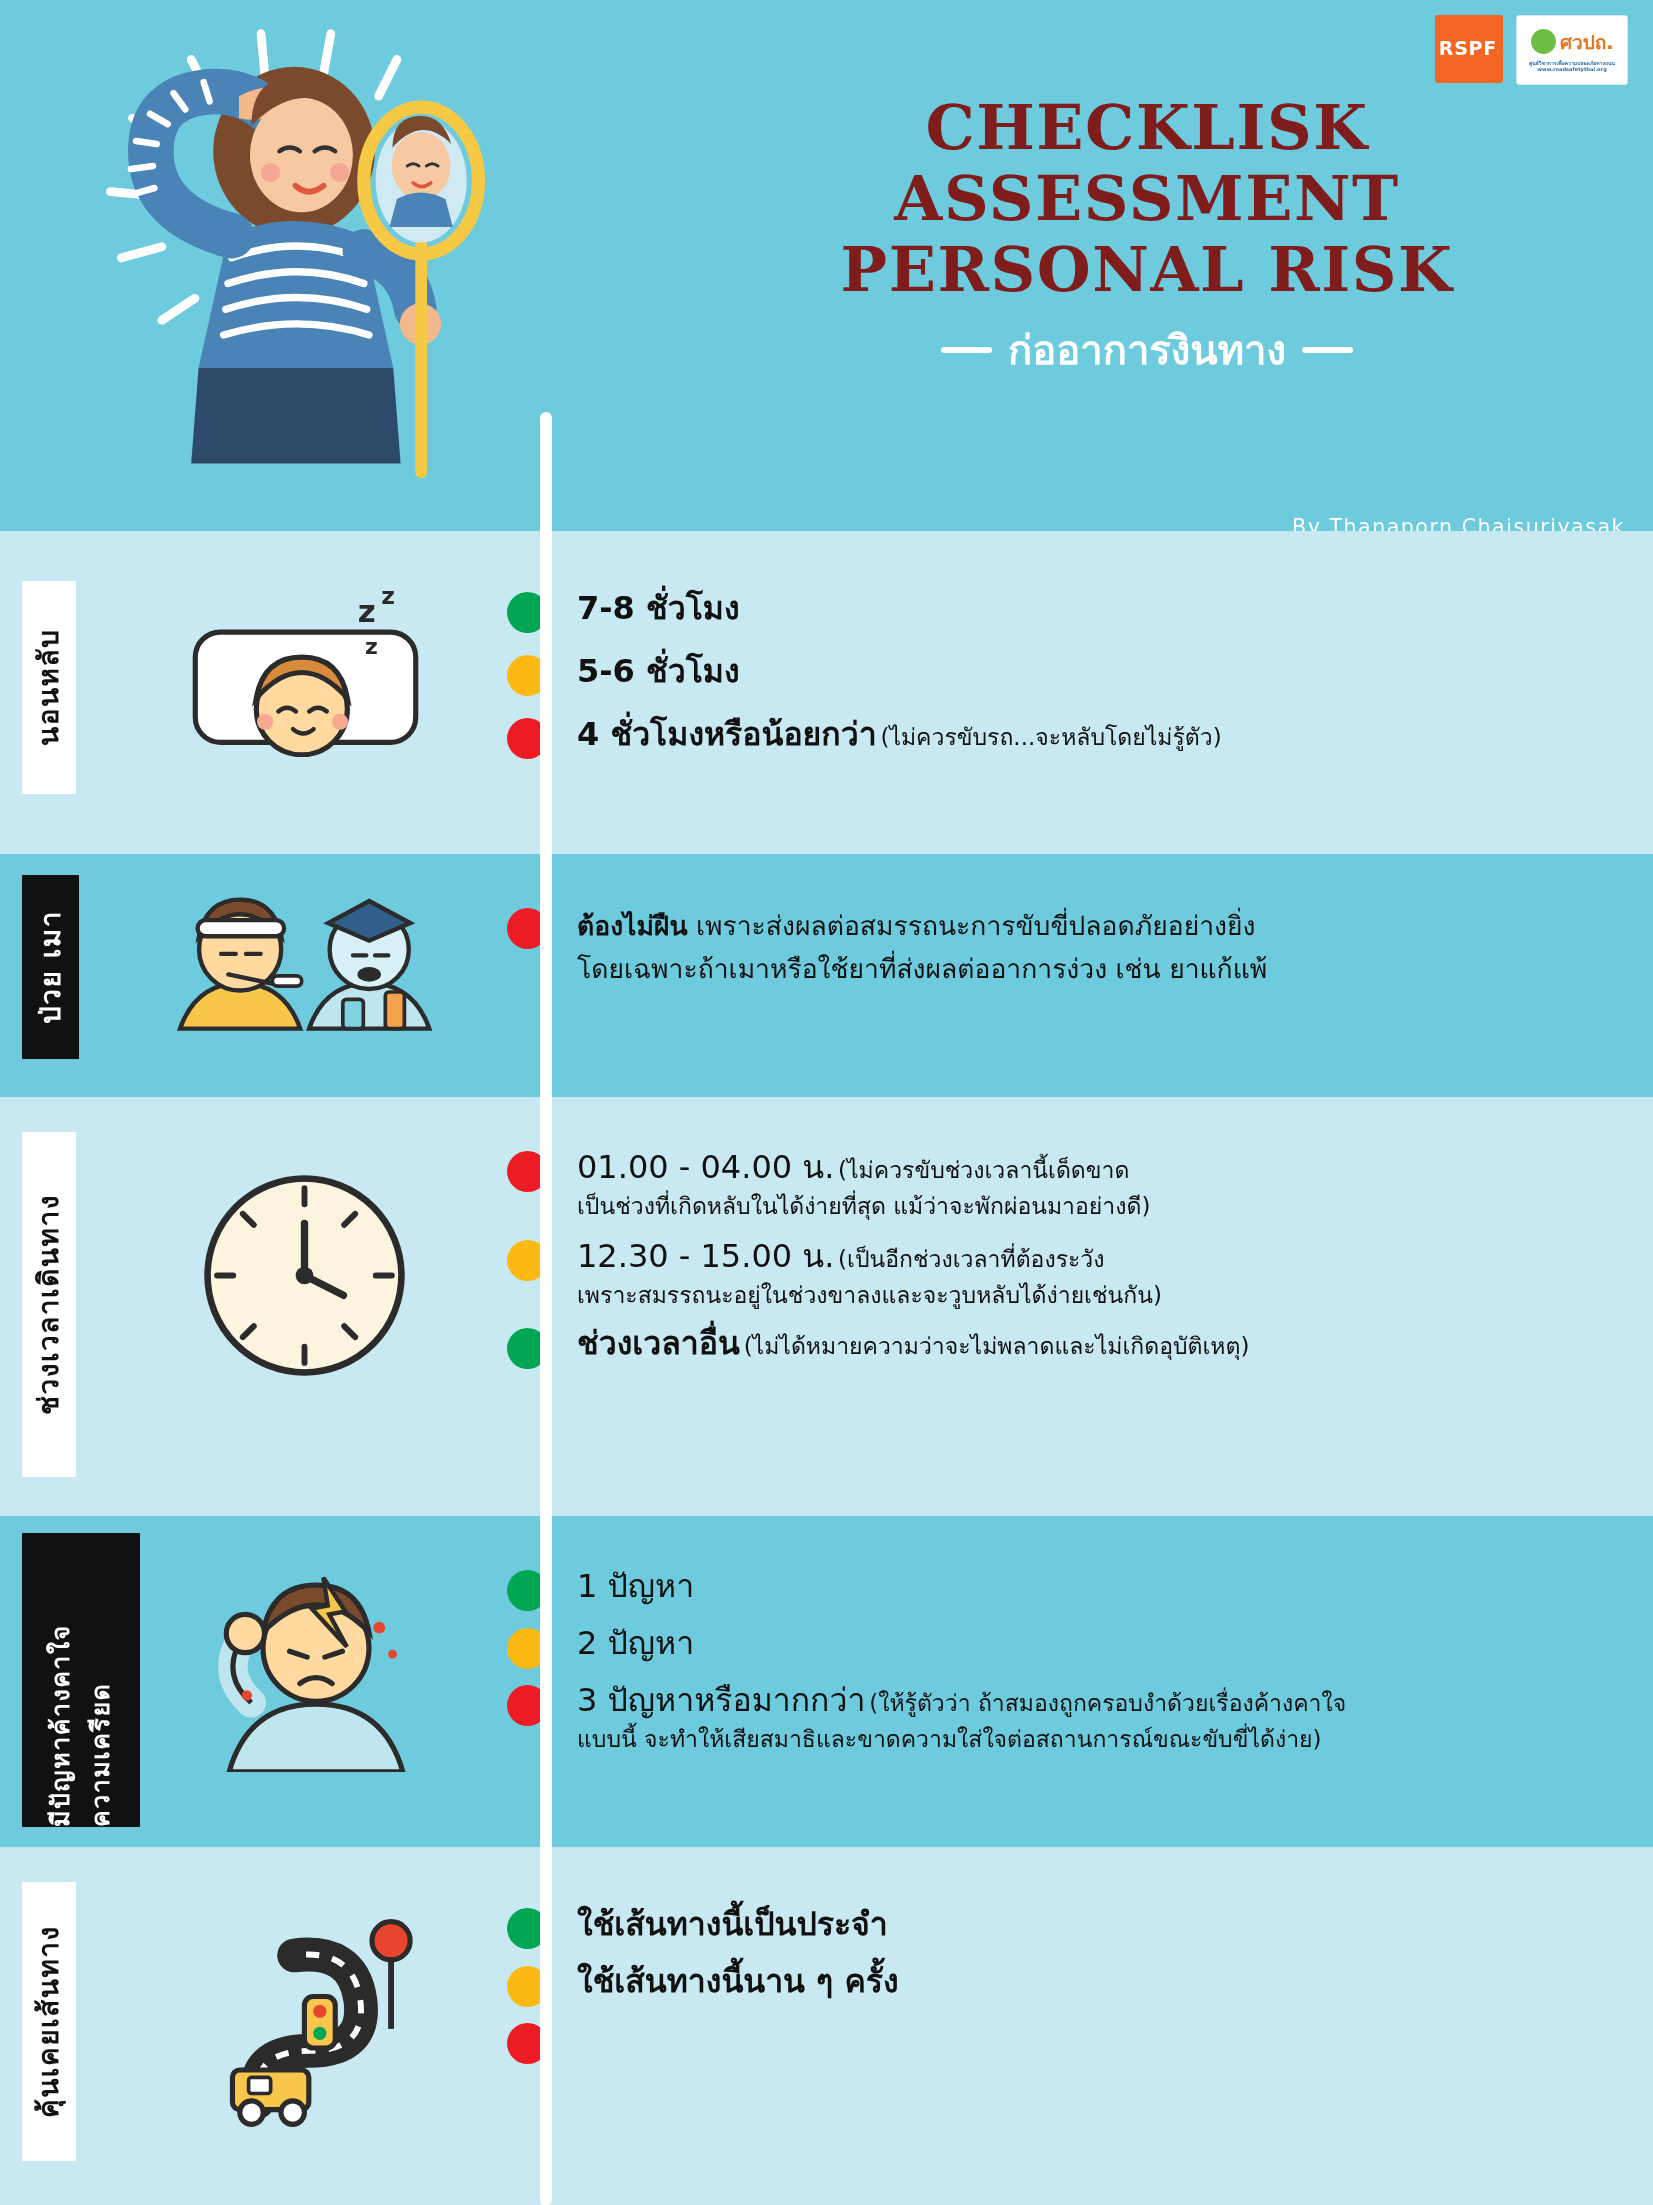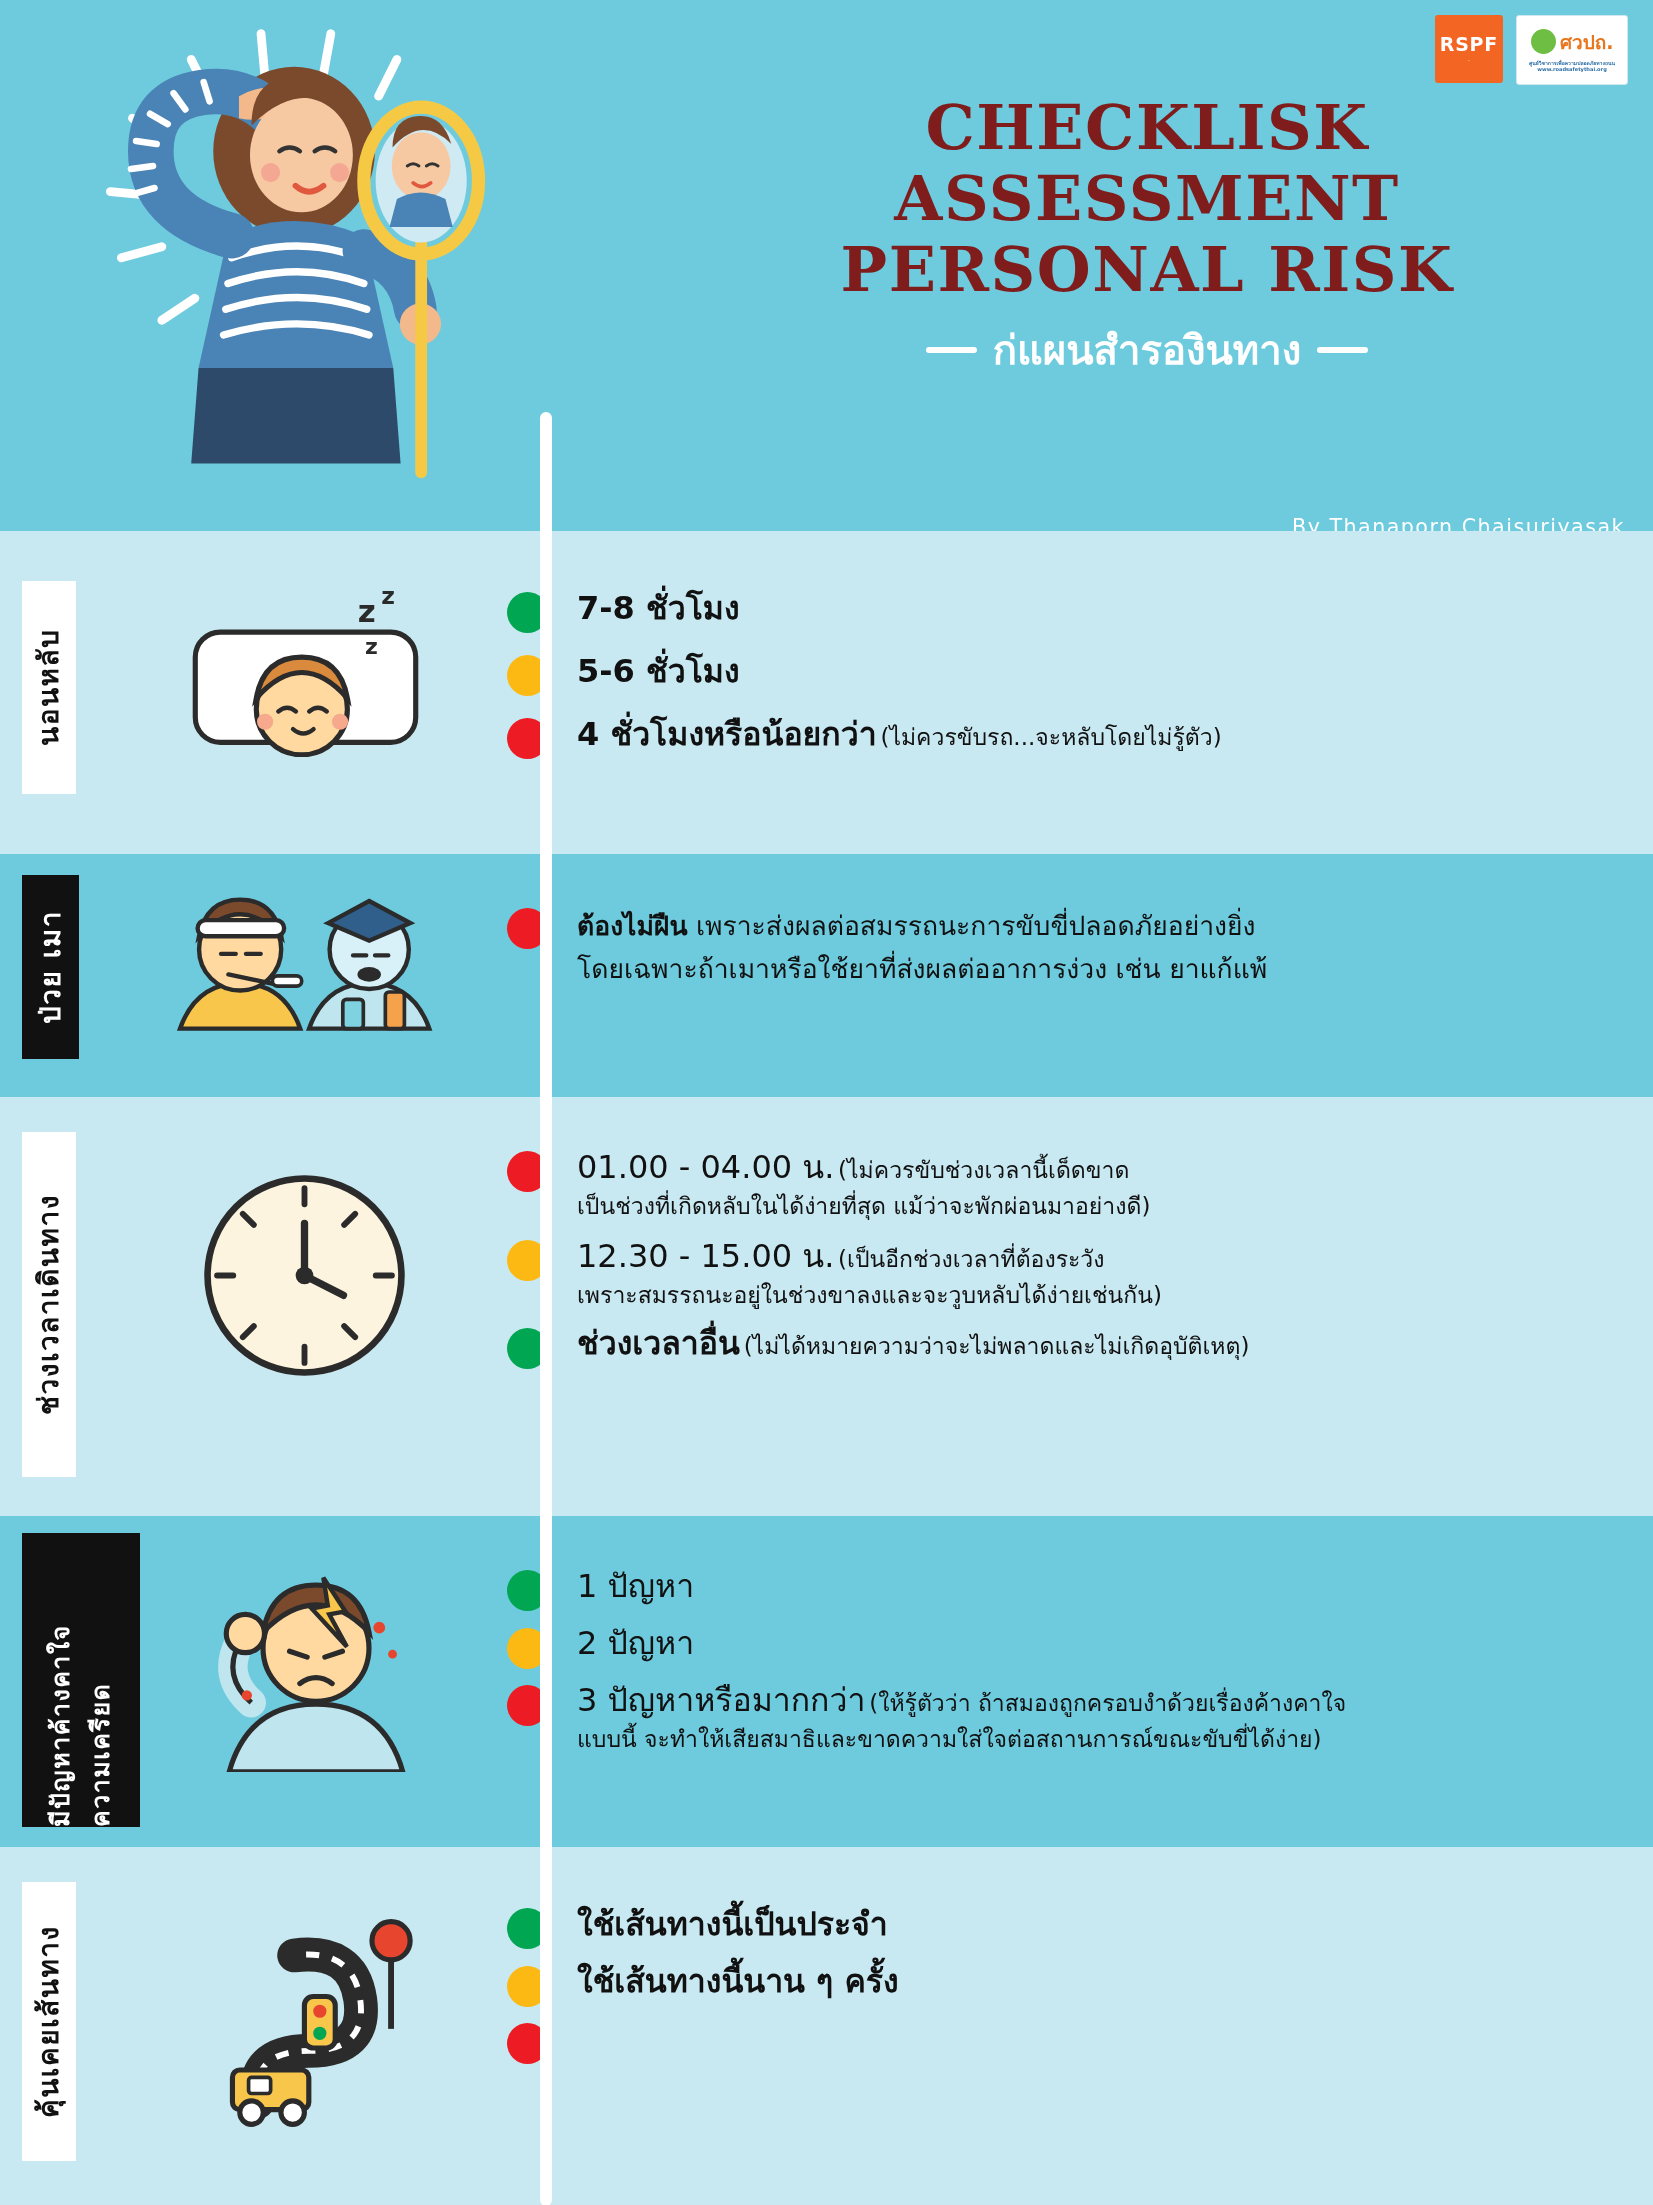--- a/index.html
+++ b/index.html
@@ -16,21 +16,21 @@
   .header{
     position:absolute;left:0;top:0;width:1654px;height:531px;
     background:#6ecbde;
   }
   .header-illustration{
     position:absolute;left:81px;top:14.7px;width:529px;height:515px;
   }
   .logos{position:absolute;right:26px;top:14.7px;display:flex;gap:13.2px;align-items:flex-start;}
   .logo-rspf{
     width:68px;height:68px;background:#f26522;border-radius:2.9px;
-    display:flex;flex-direction:column;align-items:center;justify-content:center;
+    display:flex;flex-direction:row;align-items:center;justify-content:center;
     color:#fff;font-size:16px;font-weight:bold;letter-spacing:0.7px;
   }
   .logo-rspf .mark{font-size:19px;line-height:17.6px;}
   .logo-rspf .sub{font-size:5.9px;font-weight:normal;letter-spacing:0;margin-top:2.2px;}
   .logo-sor{
     width:110px;height:68px;background:#ffffff;border:1.5px solid #cfe7ef;border-radius:2.9px;
     display:flex;flex-direction:column;align-items:center;justify-content:center;
     color:#1b6ca8;font-size:14.7px;font-weight:bold;
   }
   .logo-sor .circle{
@@ -188,21 +188,21 @@
         <div class="tiny">ศูนย์วิชาการเพื่อความปลอดภัยทางถนน<br>www.roadsafetythai.org</div>
       </div>
     </div>
 
     <div class="title-block">
       <div class="title-line">Checklisk</div>
       <div class="title-line">Assessment</div>
       <div class="title-line">Personal Risk</div>
       <div class="subtitle-wrap">
         <span class="dash"></span>
-        <span class="subtitle">ก่แผนสำรองินทาง</span>
+        <span class="subtitle">ก่ออาการงินทาง</span>
         <span class="dash"></span>
       </div>
     </div>
 
     <div class="byline">By Thanaporn  Chaisuriyasak</div>
   </div>
 
   <div class="band light" style="top:531px;height:323px;"></div>
   <div class="band dark" style="top:854px;height:243px;"></div>
   <div class="band light" style="top:1097px;height:419px;"></div>

